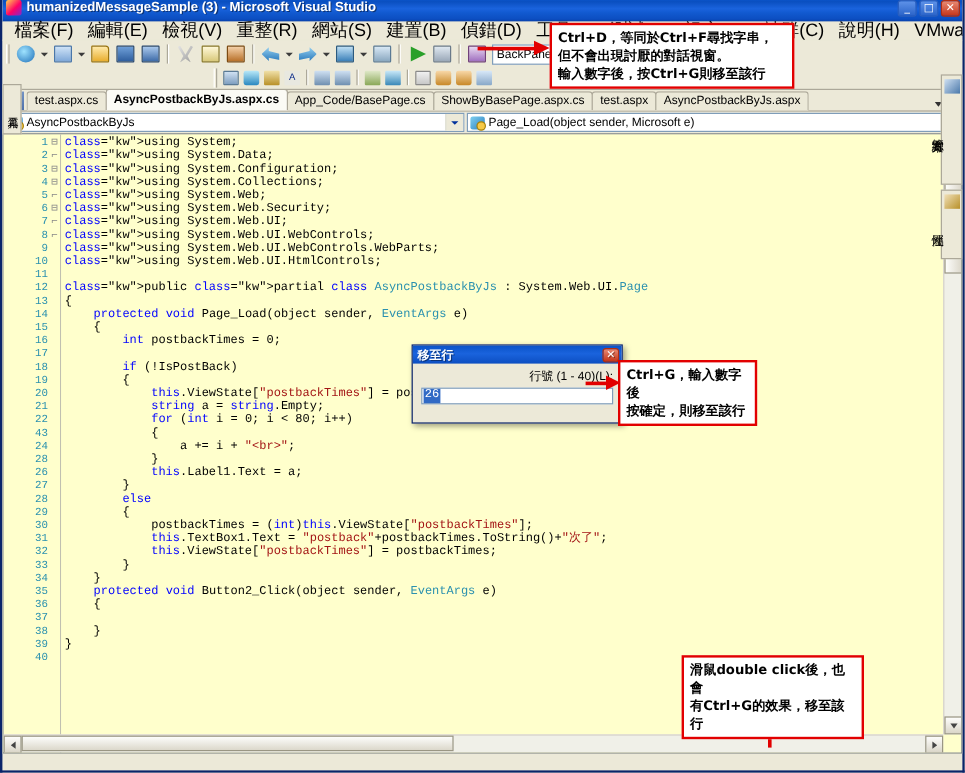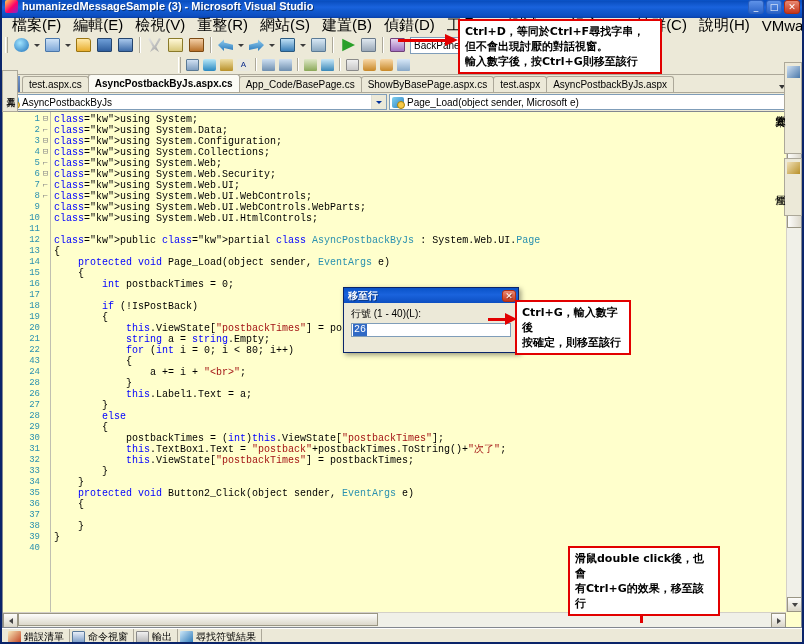--- a/index.html
+++ b/index.html
@@ -300,21 +300,21 @@
     text-shadow: 1px 1px 0 rgba(0,0,0,.4);
   }
   .gotodlg .dtitle span.t { flex: 1 1 auto; }
   .gotodlg .dclose {
     width: 14px; height: 12px;
     background: linear-gradient(to bottom,#e98a73,#c4351a);
     border: 1px solid #b02e12; border-radius: 3px;
     color:#fff; font-size:9px; line-height:10px; text-align:center;
     font-family:"DejaVu Sans",sans-serif;
   }
-  .gotodlg .dbody { padding: 4px 7px 0 7px; }
+  .gotodlg .dbody { padding: 4px 7px 0 7px; text-align: right; }
   .gotodlg .dlabel { font-size: 10px; color: #000; margin-bottom: 2px; }
   .gotodlg .dinput {
     height: 14px; background: #fff; border: 1px solid #7f9db9;
     display: flex; align-items: center; padding-left: 1px;
   }
   .gotodlg .dinput .sel {
     background: #316ac5; color: #fff; font-size: 10px;
     padding: 0 1px; line-height: 12px;
     font-family: "Liberation Mono","DejaVu Sans Mono",monospace;
   }
@@ -684,32 +684,14 @@
   </div>
   <div class="vdock" style="top:158px;height:58px;">
     <span class="vico" style="background:linear-gradient(135deg,#f0e0b8,#b89028);"></span>
     <span>屬性</span>
   </div>
 
   <div class="ldock" style="top:70px;height:42px;">
     <span>工具箱</span>
   </div>
 
-  <div class="bottomtabs">
-    <div class="btab">
-      <span class="bico" style="background:linear-gradient(135deg,#f8e8b8,#c04020);"></span>
-      <span>錯誤清單</span>
-    </div>
-    <div class="btab">
-      <span class="bico" style="background:linear-gradient(to bottom,#e8eef8,#7f9fc8);border:1px solid #5a7a9a;"></span>
-      <span>命令視窗</span>
-    </div>
-    <div class="btab">
-      <span class="bico" style="background:linear-gradient(to bottom,#f0f0f0,#b8b8b8);border:1px solid #8a8a8a;"></span>
-      <span>輸出</span>
-    </div>
-    <div class="btab">
-      <span class="bico" style="background:linear-gradient(135deg,#cfe8f8,#2a78b8);"></span>
-      <span>尋找符號結果</span>
-    </div>
-  </div>
 
 </div>
 
 </body></html>

